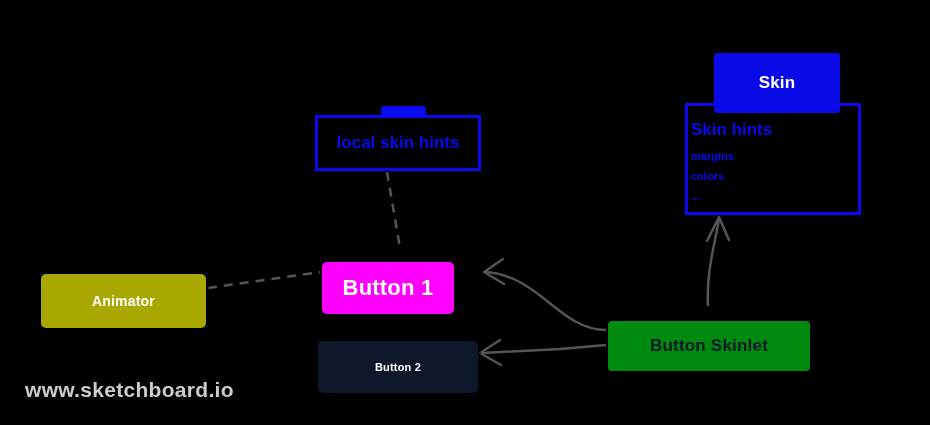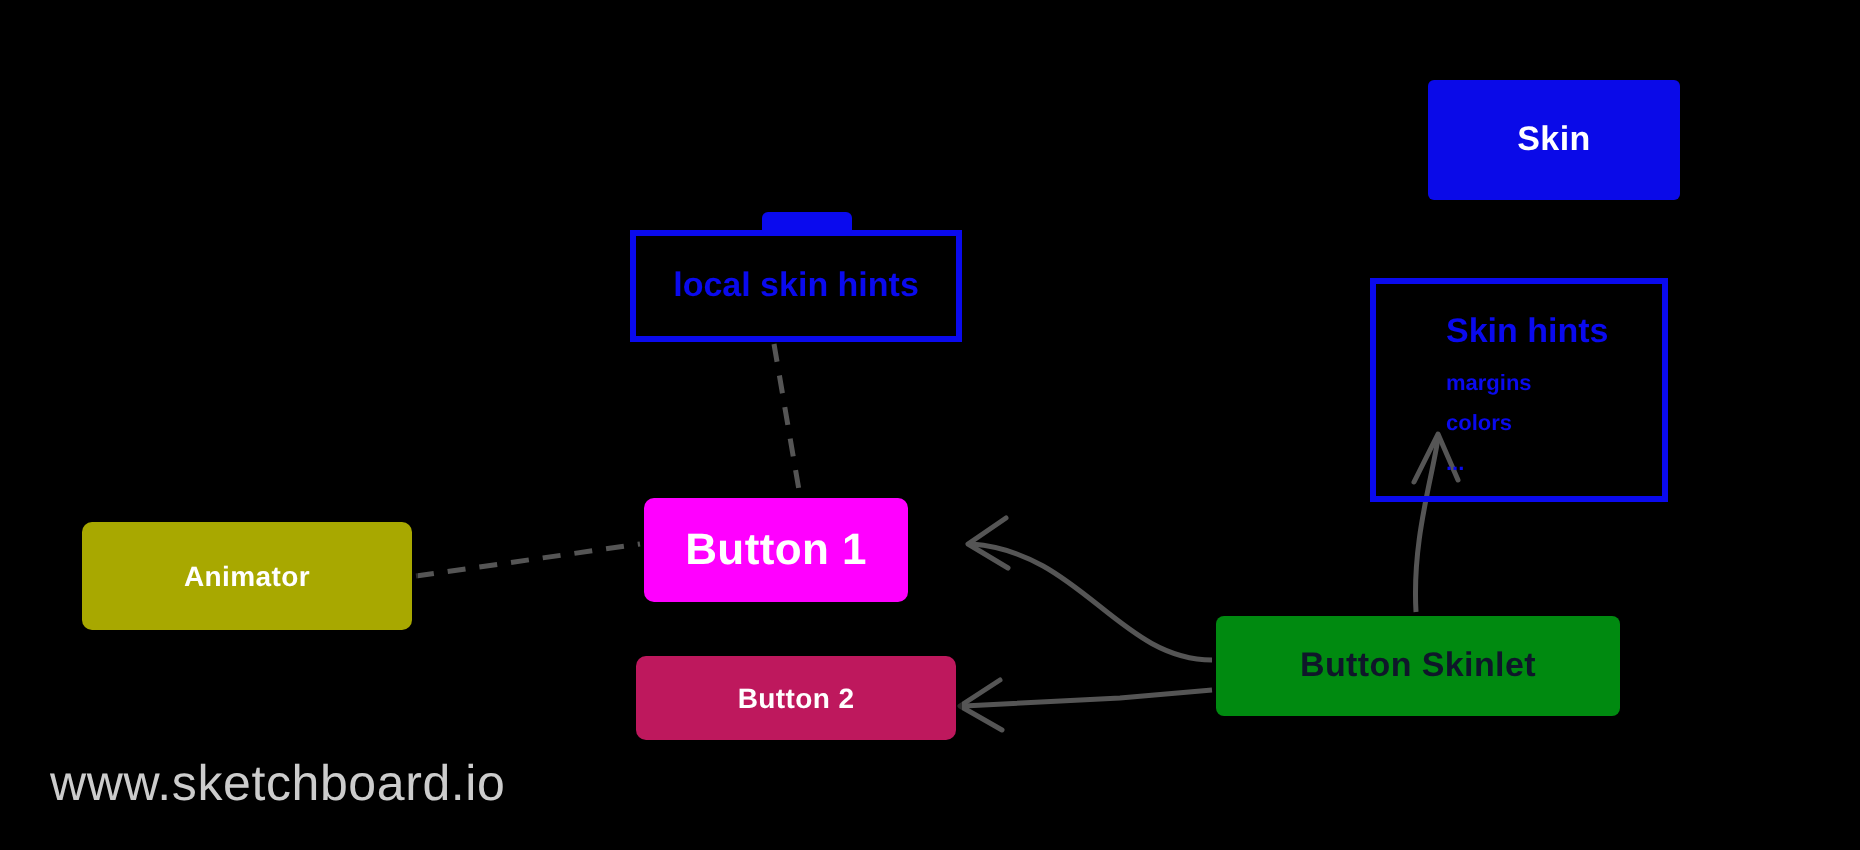--- a/index.html
+++ b/index.html
@@ -19,20 +19,21 @@
   }
   .node {
     position: absolute;
     box-sizing: border-box;
     display: flex;
     align-items: center;
     justify-content: center;
     text-align: center;
     font-weight: bold;
     letter-spacing: 0.2px;
+    margin-top: 13px;
   }
   
   .node-skin {
     left: 714px; top: 40px; width: 126px; height: 60px;
     background: #0a0ae8;
     color: #ffffff;
     font-size: 17px;
     border-radius: 3px;
     box-shadow: 3px 4px 0 rgba(0,0,0,0.55);
   }
@@ -46,24 +47,24 @@
   }
   .node-button1 {
     left: 322px; top: 249px; width: 132px; height: 52px;
     background: #ff00ff;
     color: #ffffff;
     font-size: 22px;
     border-radius: 5px;
     box-shadow: 3px 4px 0 rgba(0,0,0,0.5);
   }
   .node-button2 {
-    left: 318px; top: 328px; width: 160px; height: 42px;
-    background: #be185d;
+    left: 318px; top: 328px; width: 160px; height: 52px;
+    background: #0f172a;
     color: #ffffff;
-    font-size: 14px;
+    font-size: 11px;
     border-radius: 5px;
     box-shadow: 3px 4px 0 rgba(0,0,0,0.5);
   }
   .node-skinlet {
     left: 608px; top: 308px; width: 202px; height: 50px;
     background: #008a10;
     color: #0f172a;
     font-size: 17px;
     border-radius: 4px;
     box-shadow: 3px 4px 0 rgba(0,0,0,0.5);
@@ -85,44 +86,43 @@
     font-weight: bold;
   }
   .note-local-nub {
     position: absolute;
     left: 381px; top: 106px;
     width: 45px; height: 12px;
     background: #0a0aee;
     border-radius: 3px;
   }
   .note-skinhints {
-    left: 685px; top: 103px; width: 149px; height: 112px;
-    padding: 14px 0 0 35px;
-    margin-top: 36px;
+    left: 685px; top: 103px; width: 176px; height: 112px;
+    padding: 14px 0 0 3px;
   }
   .note-skinhints .sh-title {
     color: #0a0aee;
     font-size: 17px;
     font-weight: bold;
     line-height: 20px;
     margin-bottom: 6px;
   }
   .note-skinhints .sh-item {
     color: #0a0aee;
     font-size: 11px;
     font-weight: bold;
     line-height: 20px;
   }
   
   .watermark {
     position: absolute;
     left: 25px; top: 378px;
     color: #cccccc;
-    font-size: 25px;
-    font-weight: normal;
+    font-size: 21px;
+    font-weight: bold;
     letter-spacing: 0.3px;
     white-space: nowrap;
   }
   #edges {
     position: absolute;
     left: 0; top: 0;
     width: 930px; height: 425px;
     pointer-events: none;
   }
 </style>

